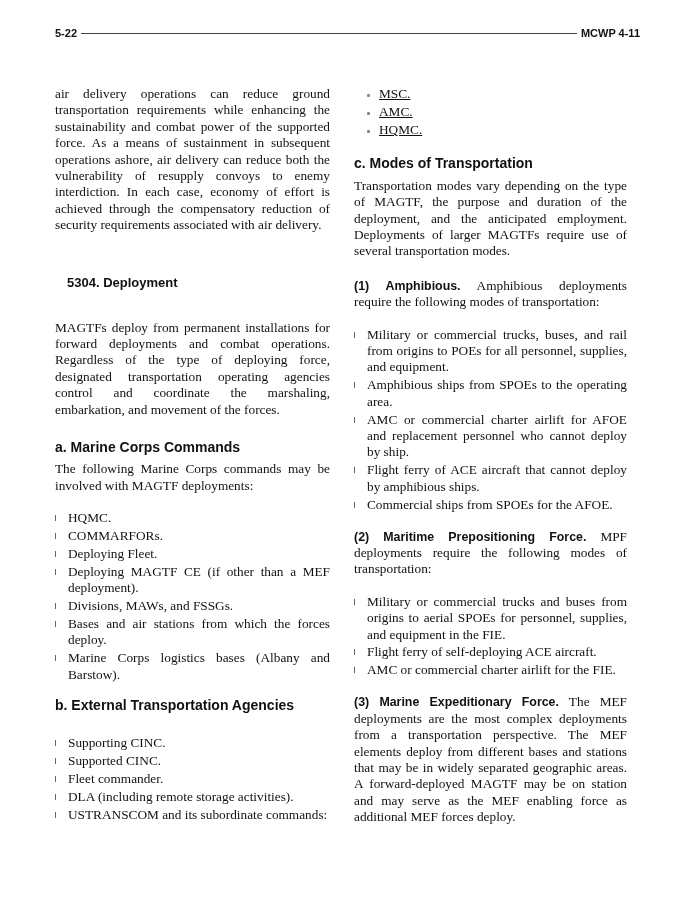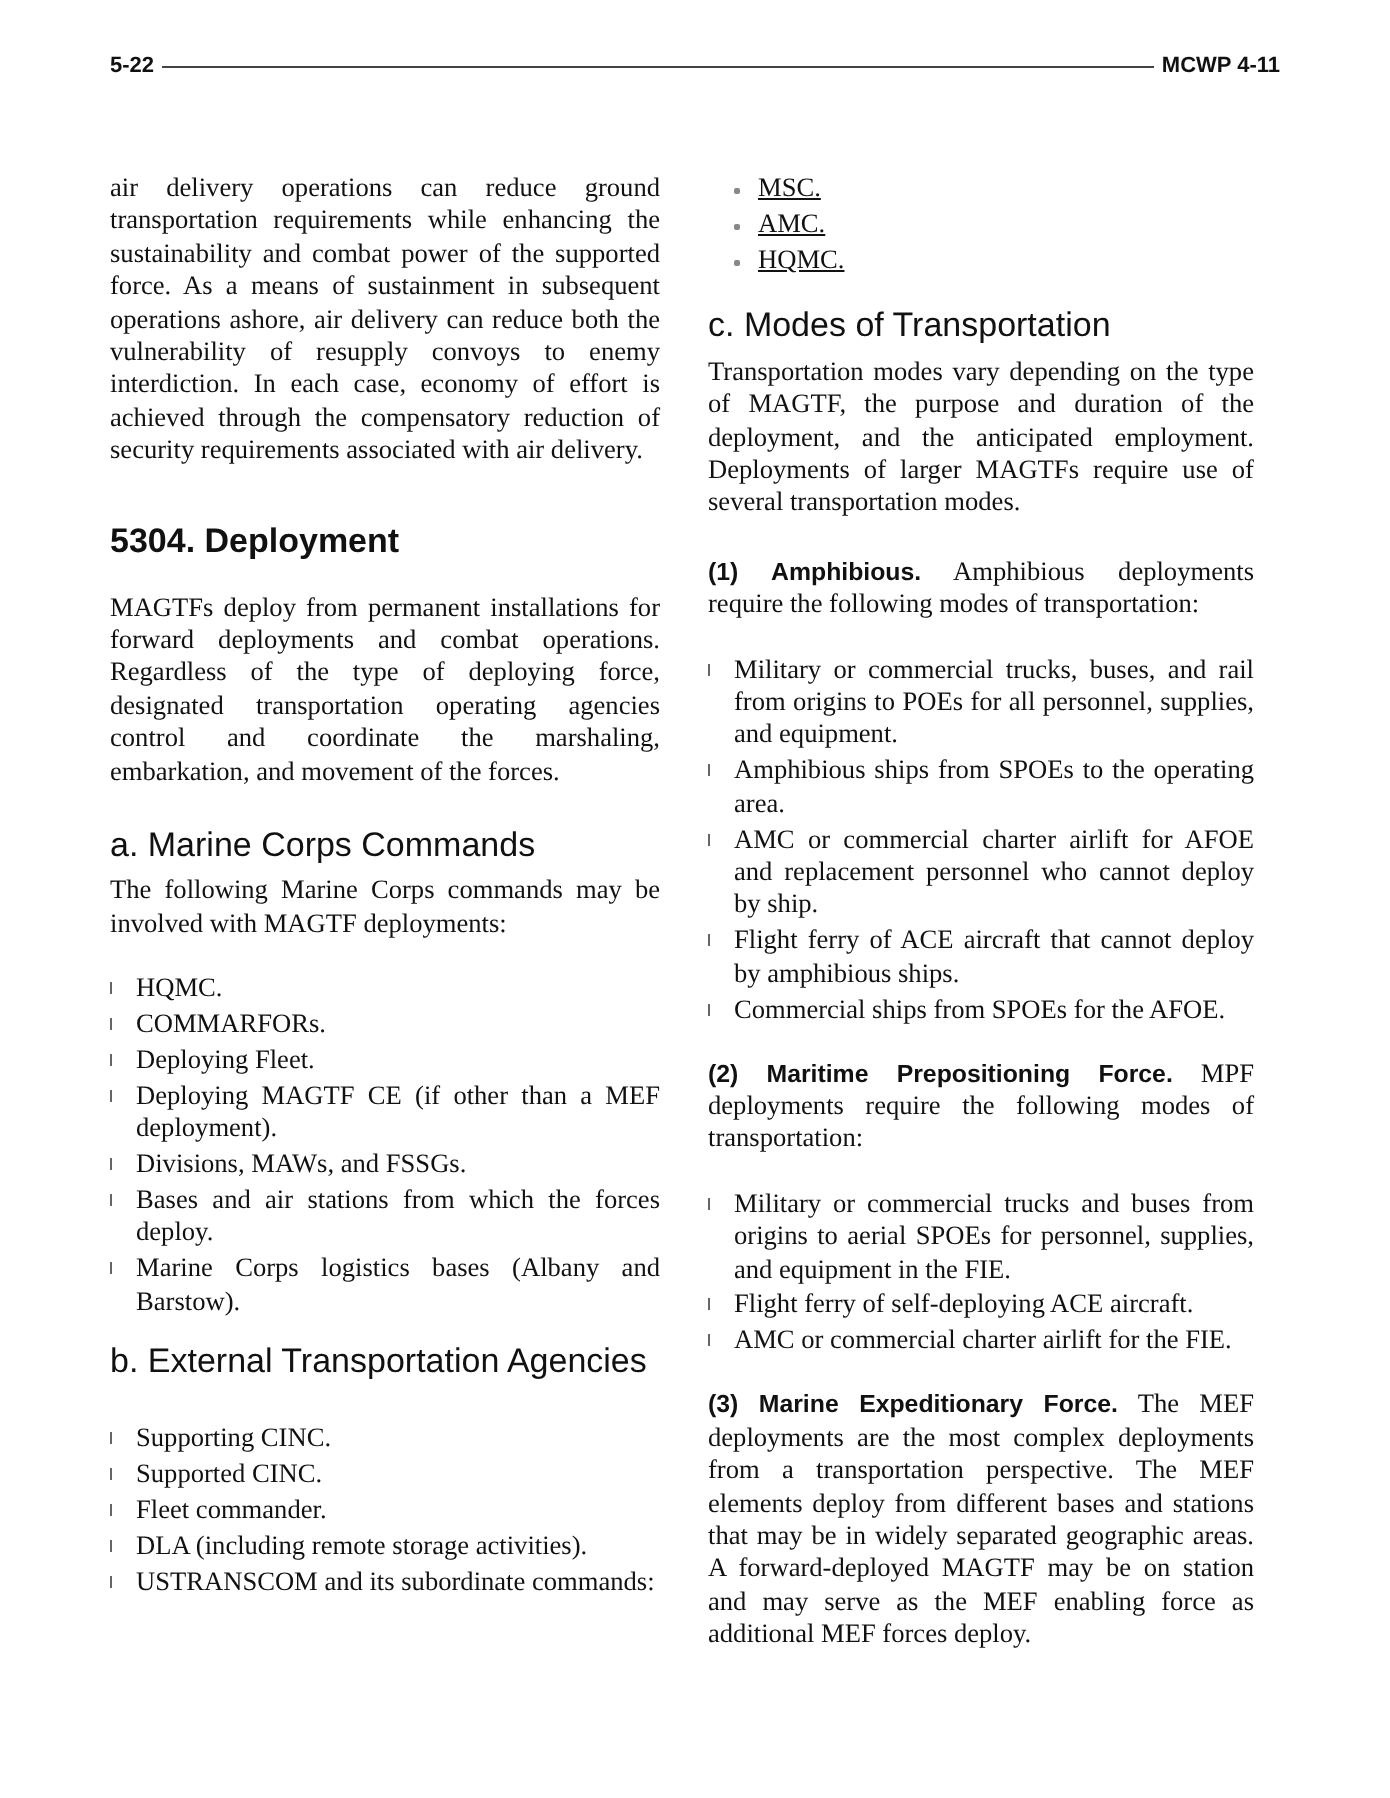--- a/index.html
+++ b/index.html
@@ -8,22 +8,22 @@
 
   .running-header { position: absolute; left: 55px; top: 25px; width: 585px; height: 16px; display: flex; align-items: center; }
   .rh-left, .rh-right { font-family: "Liberation Sans", sans-serif; font-weight: bold; font-size: 11px; color: #111; white-space: nowrap; }
   .rh-rule { flex: 1; height: 0; border-top: 1px solid #444; margin: 0 4px; }
 
   .col { position: absolute; top: 86px; font-family: "Liberation Serif", serif; font-size: 13.3px; line-height: 16.4px; }
   .col-left { left: 55px; width: 275px; }
   .col-right { left: 354px; width: 273px; }
 
   p.body { margin: 0; text-align: justify; }
-  .h1 { font-family: "Liberation Sans", sans-serif; font-weight: bold; font-size: 17px; line-height: 22px; margin: 0; }
-  .h2 { font-family: "Liberation Sans", sans-serif; font-weight: normal; font-size: 17px; line-height: 18px; margin: 0; }
+  .h1 { font-family: "Liberation Sans", sans-serif; font-weight: bold; font-size: 13px; line-height: 22px; margin: 12px; }
+  .h2 { font-family: "Liberation Sans", sans-serif; font-weight: bold; font-size: 14px; line-height: 18px; margin: 0; }
   .runin { font-family: "Liberation Sans", sans-serif; font-weight: bold; font-size: 12.4px; margin-top: 28px; }
 
   ul.bullets { list-style: none; margin: 0; padding: 0; }
   ul.bullets li { position: relative; padding-left: 13px; text-align: justify; margin-bottom: 1.5px; }
   ul.bullets li .bullet { position: absolute; left: 0; top: 5px; width: 1px; height: 6px; background: #666; }
   ul.bullets.sub li { padding-left: 13px; text-decoration: underline; }
   ul.bullets.sub li .bullet { left: 1px; top: 8px; width: 3px; height: 3px; background: #888; border-radius: 1px; }
 </style>
 </head>
 <body>

